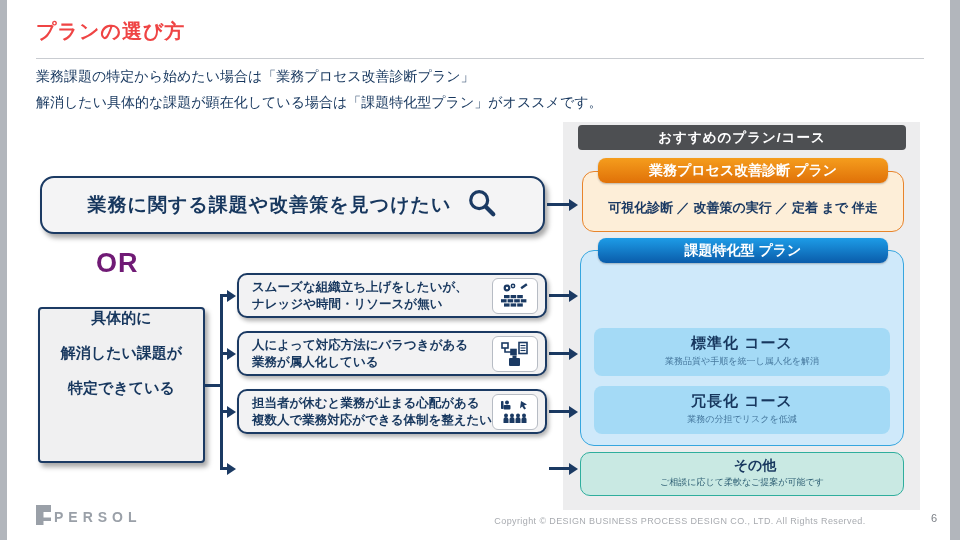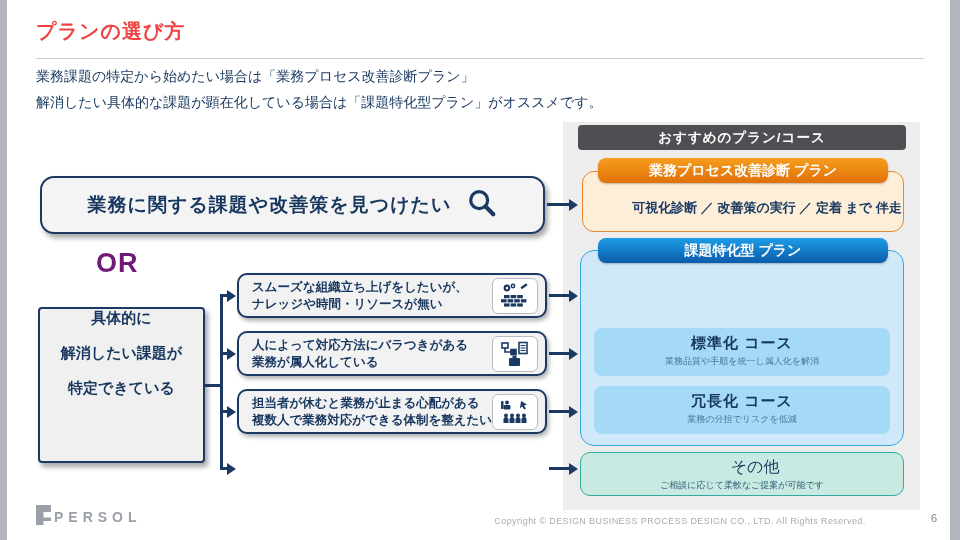--- a/index.html
+++ b/index.html
@@ -15,31 +15,31 @@
   .intro { position:absolute; left:36px; color:#17375e; font-size:14px; }
   .intro.l1 { top:68px; }
   .intro.l2 { top:94px; }
 
   
   .panel { position:absolute; left:563px; top:122px; width:357px; height:388px; background:#ededee; }
   .dark-header { position:absolute; left:578px; top:125px; width:328px; height:25px; background:#4d4f52; border-radius:4px; color:#ffffff; font-size:13.5px; font-weight:bold; text-align:center; line-height:25px; letter-spacing:1px; }
 
   .orange-body { position:absolute; left:582px; top:171px; width:322px; height:61px; background:#fdeed8; border:1.5px solid #e8842b; border-radius:12px; }
   .orange-header { position:absolute; left:598px; top:158px; width:290px; height:25px; background:linear-gradient(to bottom,#f59d1d,#e07108); border-radius:8px; color:#ffffff; font-size:14px; font-weight:bold; text-align:center; line-height:25px; box-shadow:0 1px 2px rgba(0,0,0,.25); }
-  .orange-text { position:absolute; left:582px; top:199px; width:322px; text-align:center; color:#1b3a63; font-size:13px; font-weight:bold;margin-left:24px; }
+  .orange-text { position:absolute; left:582px; top:199px; width:322px; text-align:center; color:#1b3a63; font-size:13px; font-weight:bold; }
 
   .blue-container { position:absolute; left:580px; top:250px; width:324px; height:196px; background:#cfe9fa; border:1.5px solid #36a6df; border-radius:14px; }
   .blue-header { position:absolute; left:598px; top:238px; width:290px; height:25px; background:linear-gradient(to bottom,#1d9ce7,#0a5caa); border-radius:8px; color:#ffffff; font-size:14px; font-weight:bold; text-align:center; line-height:25px; box-shadow:0 1px 2px rgba(0,0,0,.25); }
   .course { position:absolute; left:594px; width:296px; height:48px; background:#a4daf6; border-radius:8px; text-align:center; padding-top:6px; }
   .course .name { font-size:15px; font-weight:bold; color:#17375e; letter-spacing:1px; }
   .course .desc { font-size:9px; color:#46789e; margin-top:2px; }
   .course.c1 { top:270px; } .course.c2 { top:328px; } .course.c3 { top:386px; }
 
   .other-box { position:absolute; left:580px; top:452px; width:324px; height:44px; background:#c9e9e3; border:1.5px solid #2fae9d; border-radius:10px; text-align:center; padding-top:4px; }
-  .other-box .name { font-size:16px; font-weight:normal; color:#17375e;margin-left:26px; }
+  .other-box .name { font-size:14px; font-weight:bold; color:#17375e;margin-left:26px; }
   .other-box .desc { font-size:9px; color:#2e5f74; margin-top:1px; }
 
   
   .find-box { position:absolute; left:40px; top:176px; width:505px; height:58px; background:#f4f4f5; border:2.5px solid #1b3a63; border-radius:14px; box-shadow:3px 4px 5px rgba(0,0,0,.35); display:flex; align-items:center; justify-content:center; gap:14px; }
   .find-box .txt { font-size:19px; font-weight:bold; color:#17375e; letter-spacing:1px; }
   .or { position:absolute; left:96px; top:248px; font-size:27px; font-weight:bold; color:#701a75; letter-spacing:1px; }
   .specific-box { position:absolute; left:38px; top:307px; width:167px; height:156px; background:#f0f0f1; border:2.5px solid #1b3a63; border-radius:4px; box-shadow:3px 4px 5px rgba(0,0,0,.35); display:flex; flex-direction:column; align-items:center; justify-content:flex-start; gap:16px; }
   .specific-box span { font-size:15px; font-weight:bold; color:#17375e; }
 
   .mid-box { position:absolute; left:237px; width:310px; background:#f2f2f3; border:2.5px solid #1b3a63; border-radius:10px; box-shadow:2px 3px 4px rgba(0,0,0,.3); display:flex; align-items:center; }

